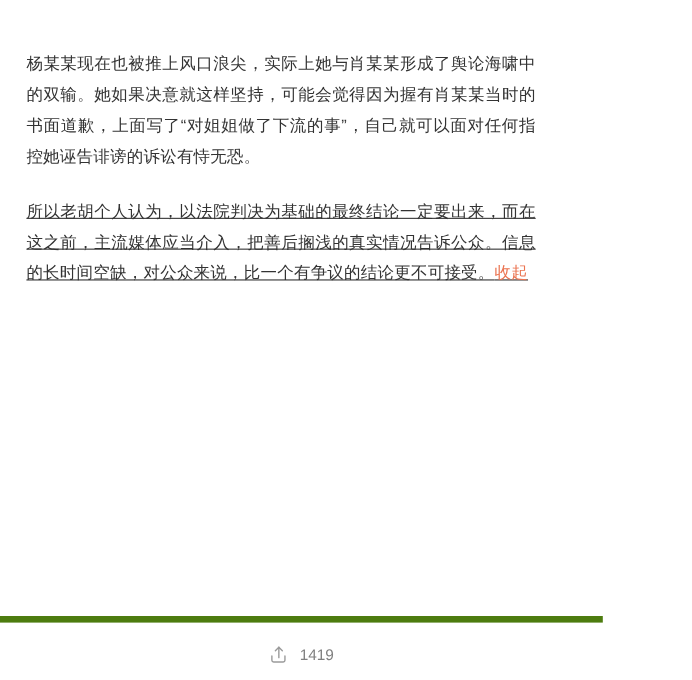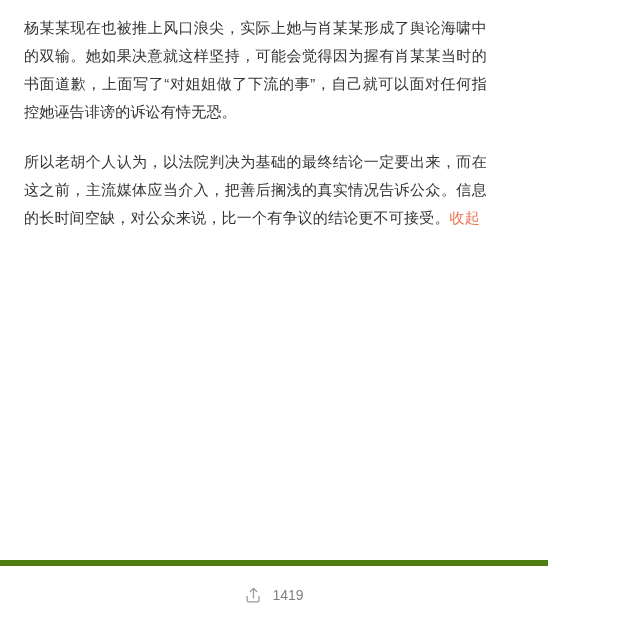--- a/index.html
+++ b/index.html
@@ -11,31 +11,33 @@
     height: 618px;
     background: #ffffff;
     font-family: "Liberation Sans", sans-serif;
     color: #333333;
     overflow: hidden;
   }
   .post {
     box-sizing: border-box;
     width: 511px;
     padding: 14px 24px 0 24px;
+    margin-top: 31px;
   }
   .para {
     font-size: 15px;
     line-height: 28px;
     color: #333333;
     margin: 0 0 22px 0;
     text-align: justify;
     letter-spacing: 0.2px;
   }
   .para:last-of-type {
     margin-bottom: 0;
+    text-decoration: underline;
   }
   .collapse-link {
     color: #eb7350;
     cursor: pointer;
   }
   .footer {
     position: absolute;
     left: 0;
     top: 560px;
     width: 548px;

